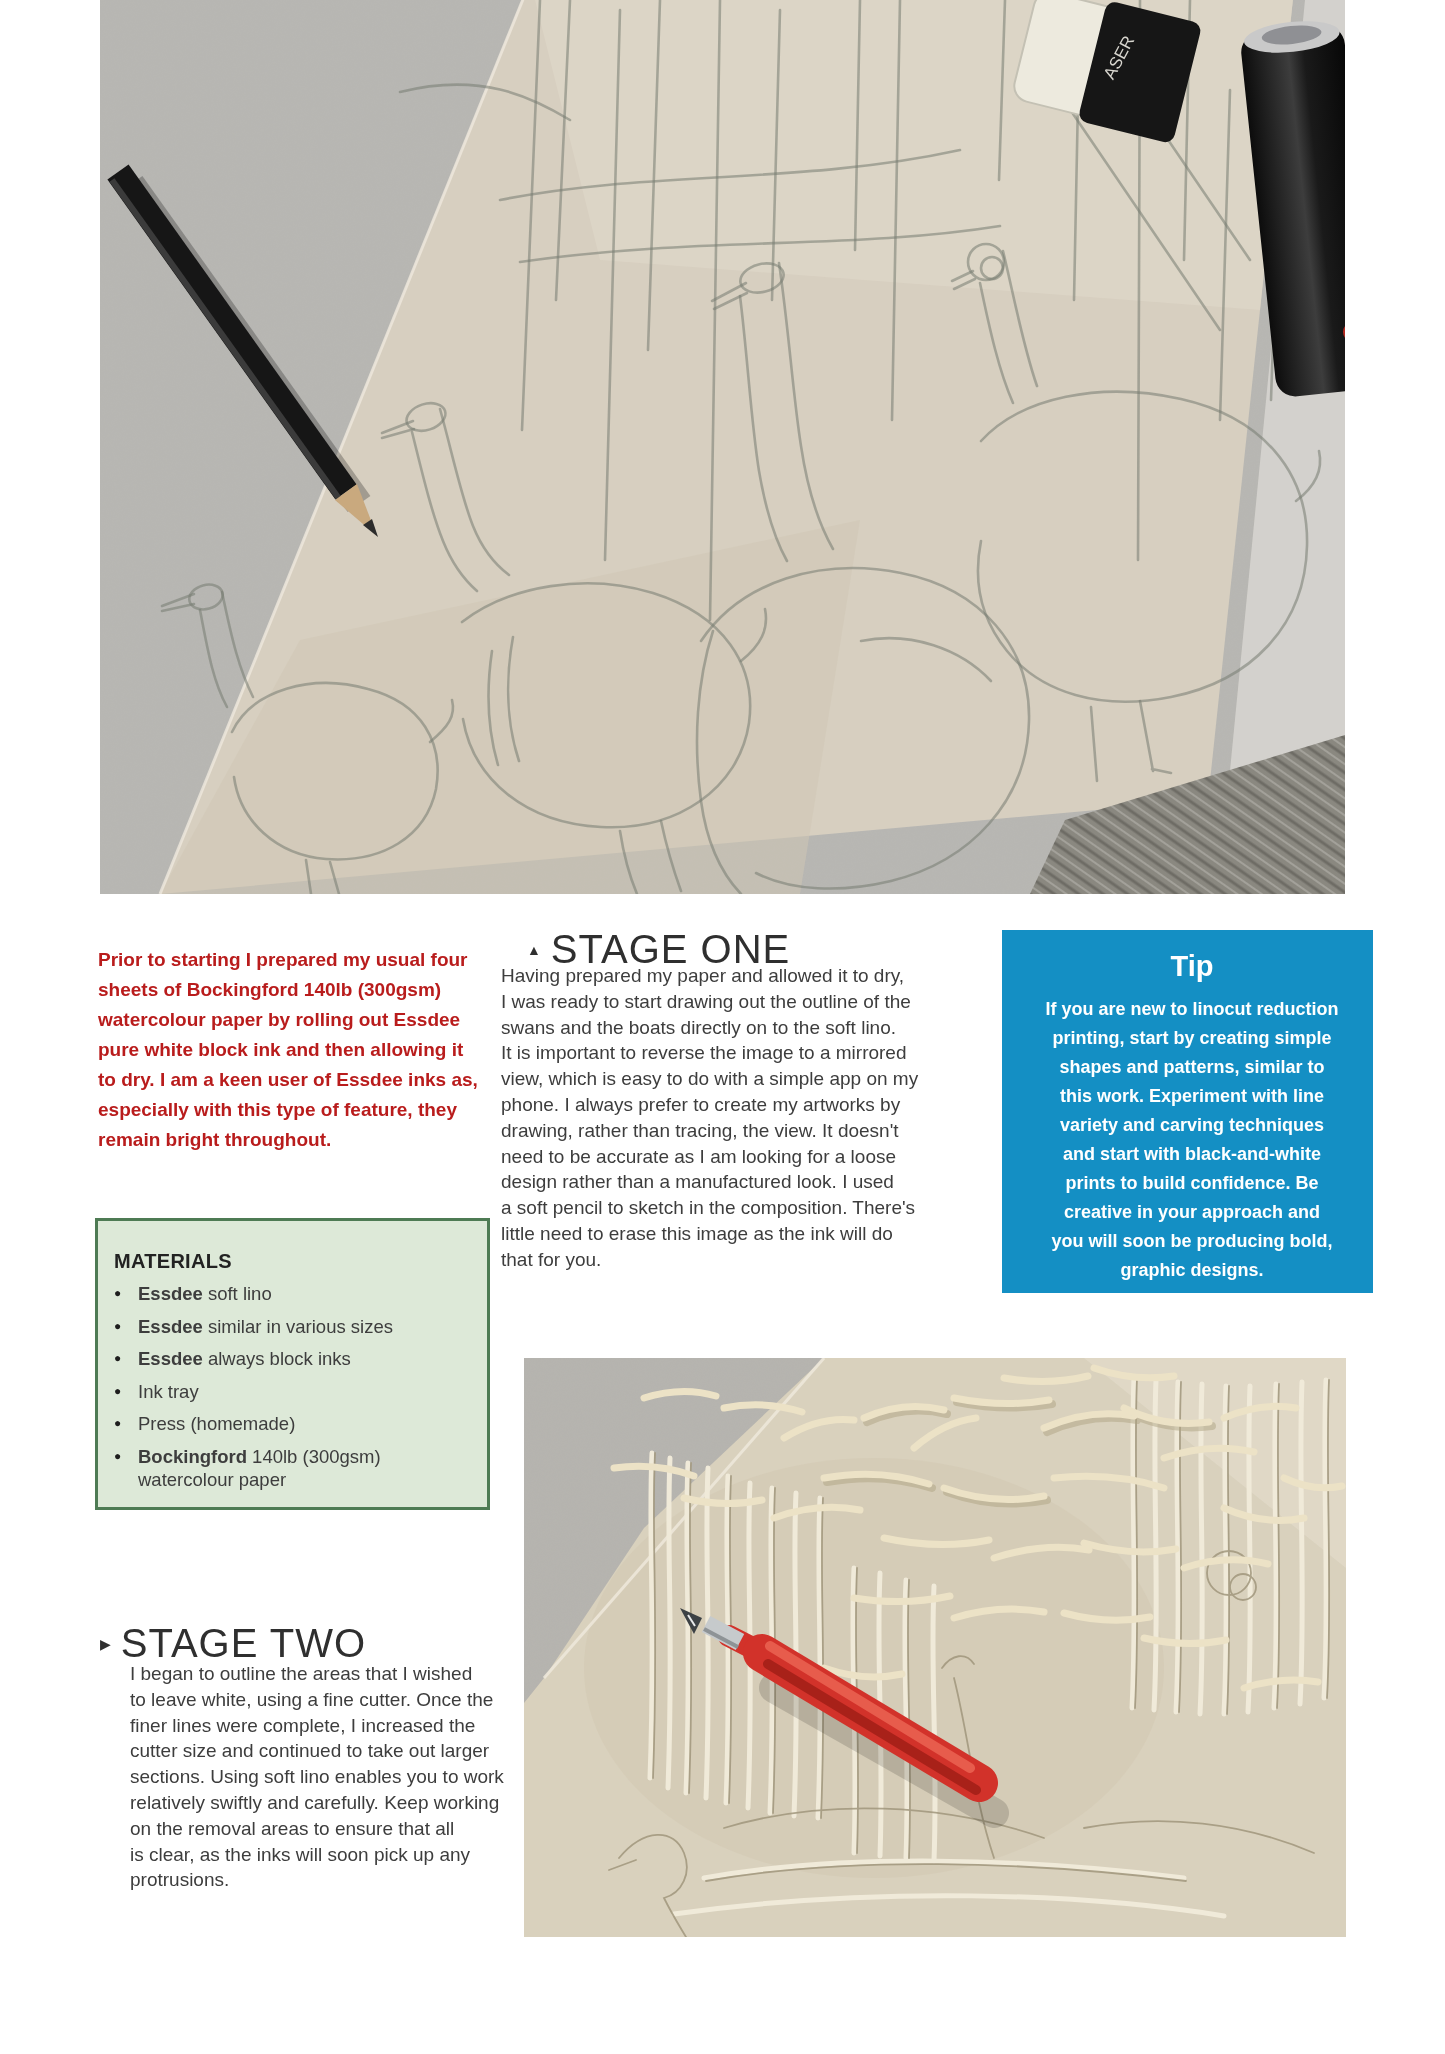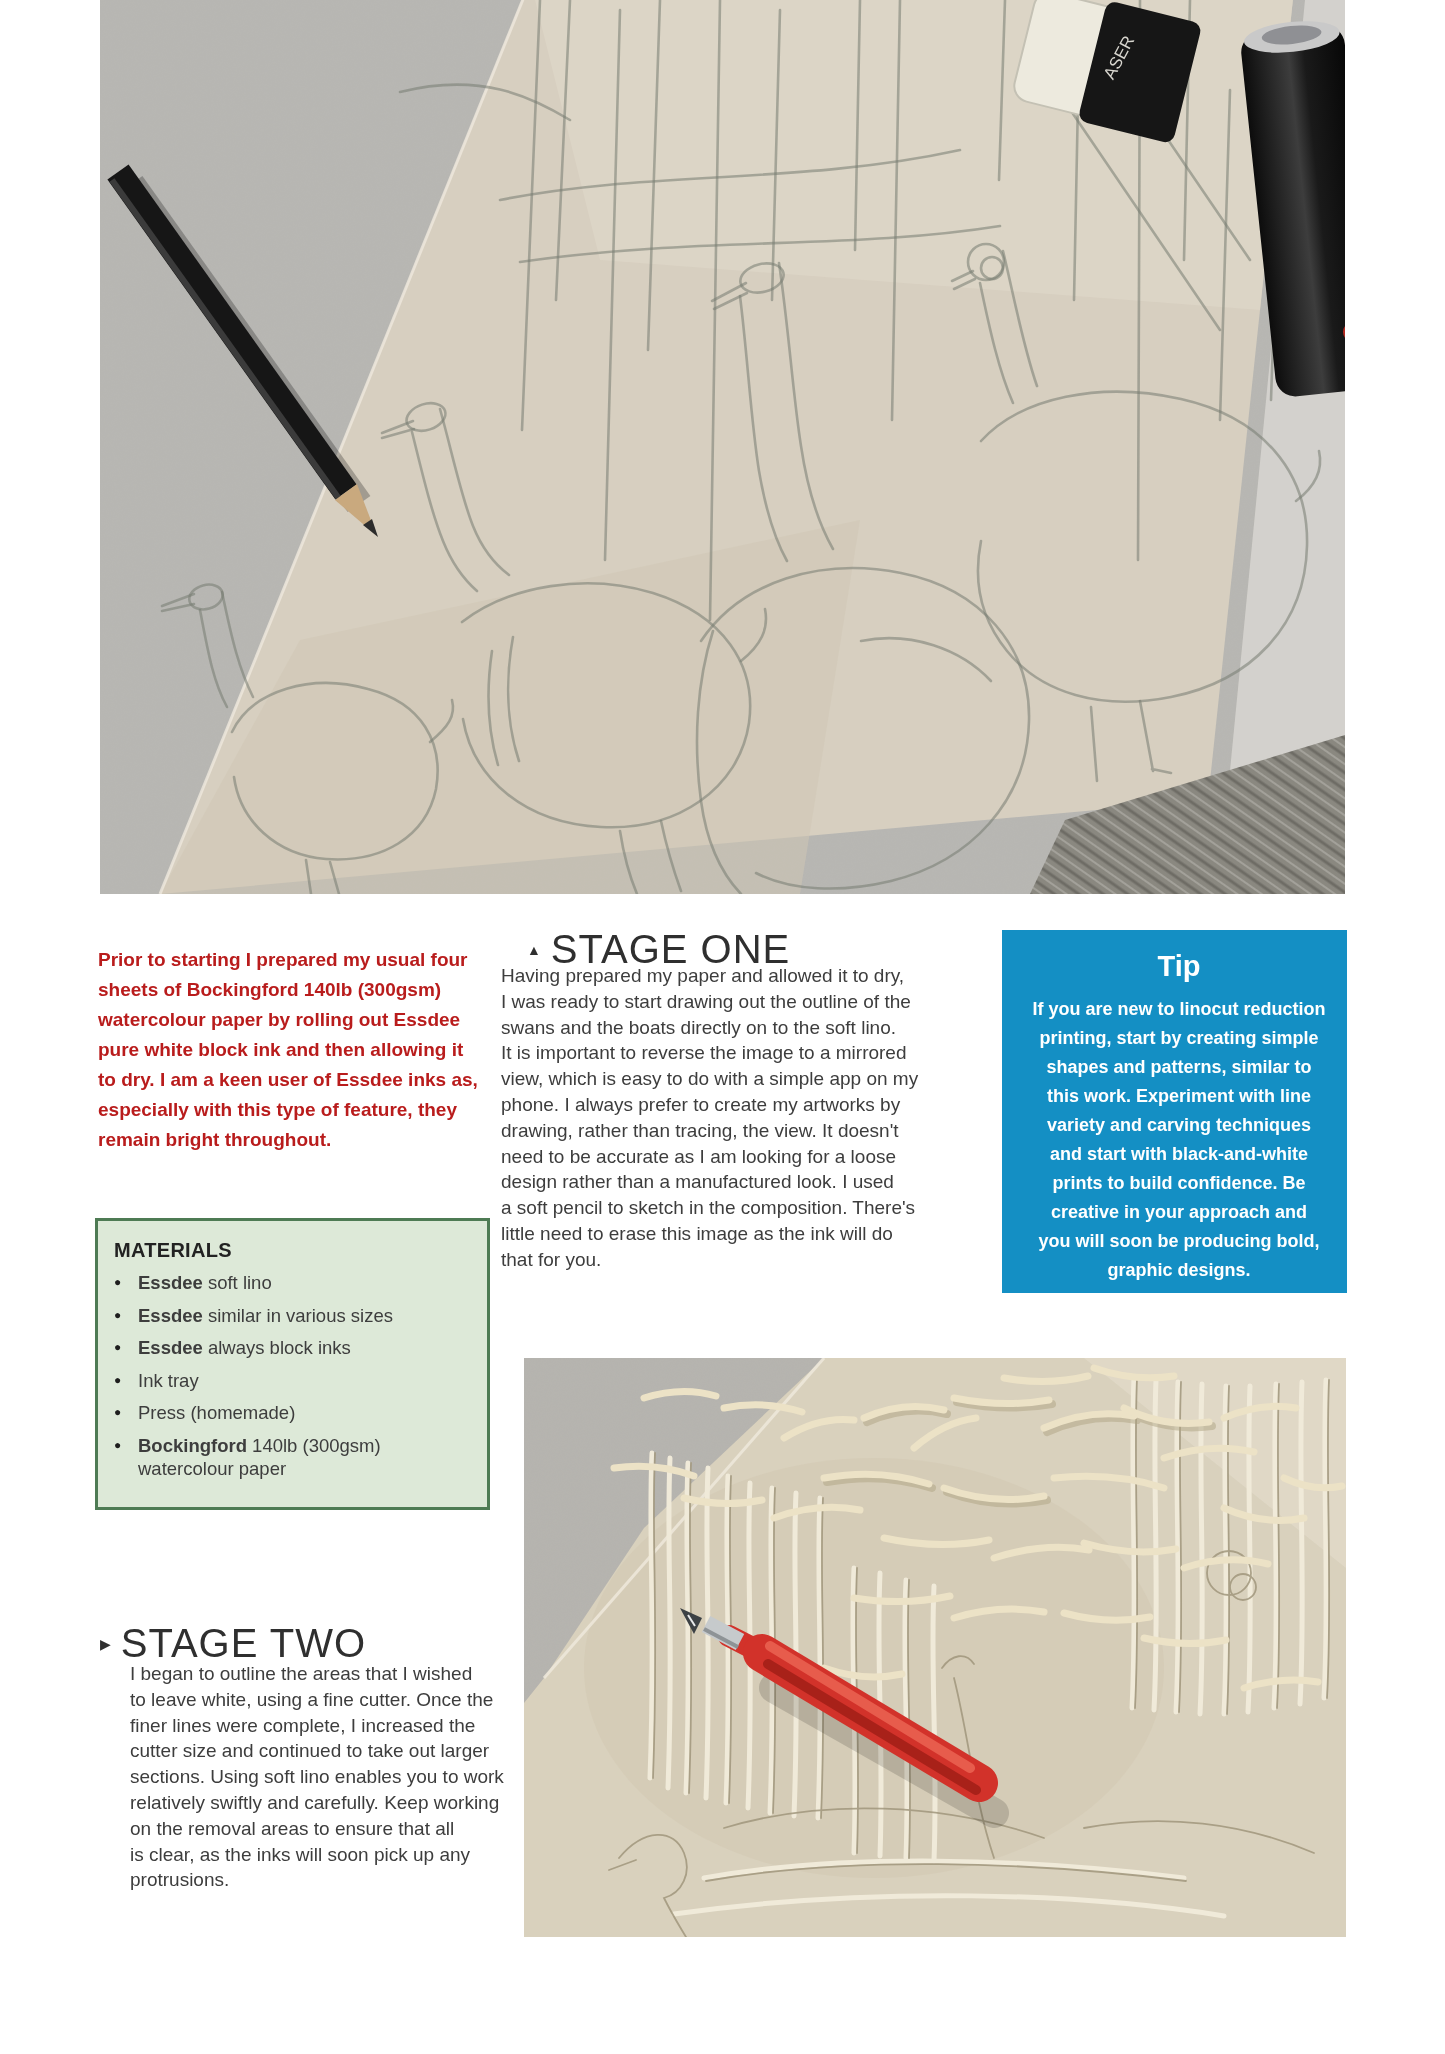--- a/index.html
+++ b/index.html
@@ -20,28 +20,28 @@
   .stage-marker{font-size:14px;margin-right:10px;color:#2f2f2f;}
   .stage-title{font-size:40px;letter-spacing:1px;font-weight:400;}
   #stage-one-head{left:527px;top:927px;}
   #stage-two-head{left:100px;top:1621px;}
 
   .stage-body{font-size:19px;line-height:25.8px;color:#3d3d3d;white-space:pre-line;}
   #stage-one-body{left:501px;top:963px;width:465px;}
   #stage-two-body{left:98px;top:1661px;width:445px;margin-left:32px;}
 
   
-  #tip-box{left:1002px;top:930px;width:345px;height:363px;background:#148fc4;color:#ffffff;
+  #tip-box{left:1002px;top:930px;width:371px;height:363px;background:#148fc4;color:#ffffff;
            box-sizing:border-box;padding:16px 16px 0 25px;text-align:center;}
   #tip-title{font-size:29px;font-weight:bold;margin-top:4px;}
   #tip-body{margin-top:12px;font-size:18px;font-weight:bold;line-height:29px;white-space:pre-line;}
 
   
   #materials-box{left:95px;top:1218px;width:395px;height:292px;box-sizing:border-box;
-                 background:#dde9d8;border:3px solid #4e7b54;padding:18px 16px 0 16px;}
+                 background:#dde9d8;border:3px solid #4e7b54;padding:29px 16px 0 16px;}
   #materials-title{font-size:20px;font-weight:bold;color:#222222;letter-spacing:.3px;}
   .mat-item{display:flex;margin-top:9px;font-size:18.5px;line-height:23.5px;color:#3d3d3d;}
   .mat-bullet{width:24px;font-size:12px;line-height:23.5px;color:#1e1e1e;flex:0 0 24px;}
   .mat-text{white-space:pre-line;}
   .mat-bold{font-weight:bold;}
 </style>
 </head>
 <body>
 
 <div id="page">

